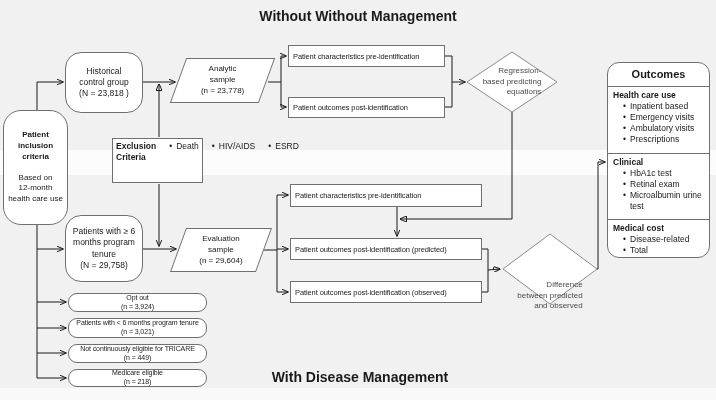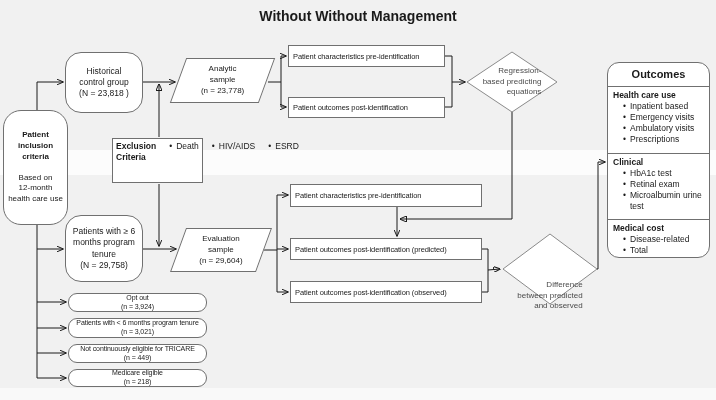--- a/index.html
+++ b/index.html
@@ -86,20 +86,21 @@
     <path class="plain" d="M482,249 L488,249 L488,292 L482,292"></path>
     <path d="M488,270 L500,269" marker-end="url(#ah)"></path>
 
     <path d="M597,269 L598,269 L598,162 L605,162" marker-end="url(#ah)"></path>
 
     <polygon points="512,52 557,82 512,112 467,82"></polygon>
     <polygon points="550,234 597,269 550,304 503,269"></polygon>
   </svg>
 
   <div class="title" style="left:178px;top:8px;width:360px;">Without Without Management</div>
+  <div class="title" style="left:180px;top:369px;width:360px;">With Disease Management</div>
 
   <div class="node r16 incl" style="left:3px;top:110px;width:65px;height:115px;">
     <div class="ph pre">Patient
 inclusion
 criteria</div>
     <div class="pre">Based on
 12-month
 health care use</div>
   </div>
 

